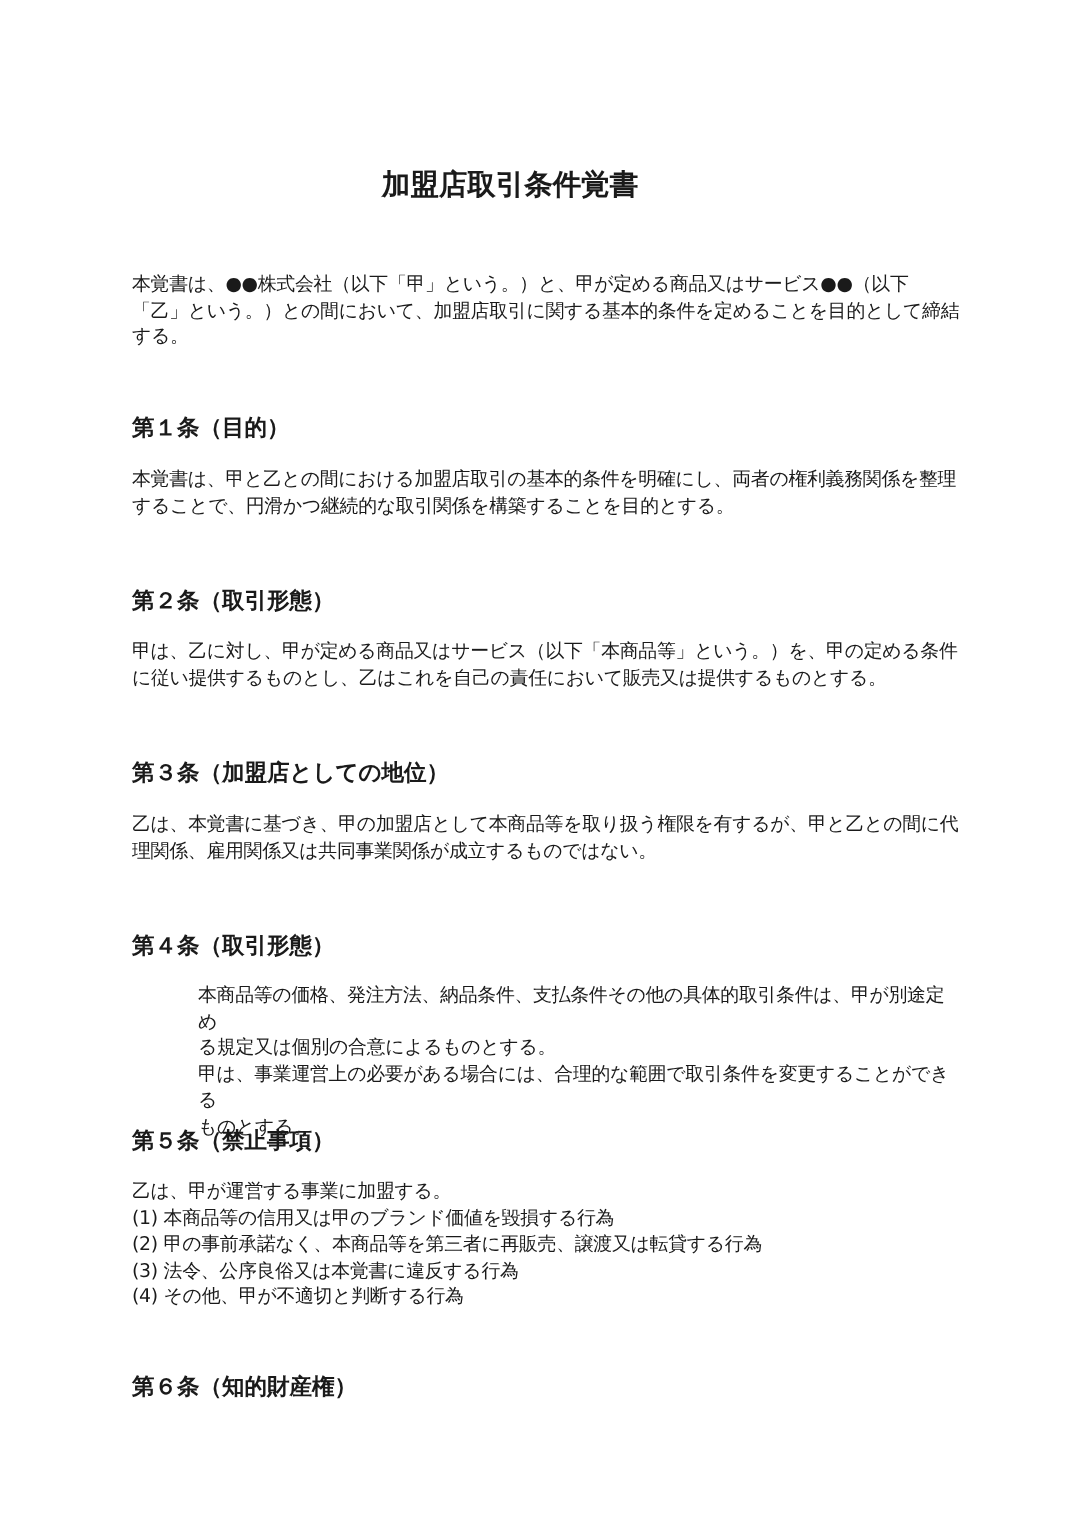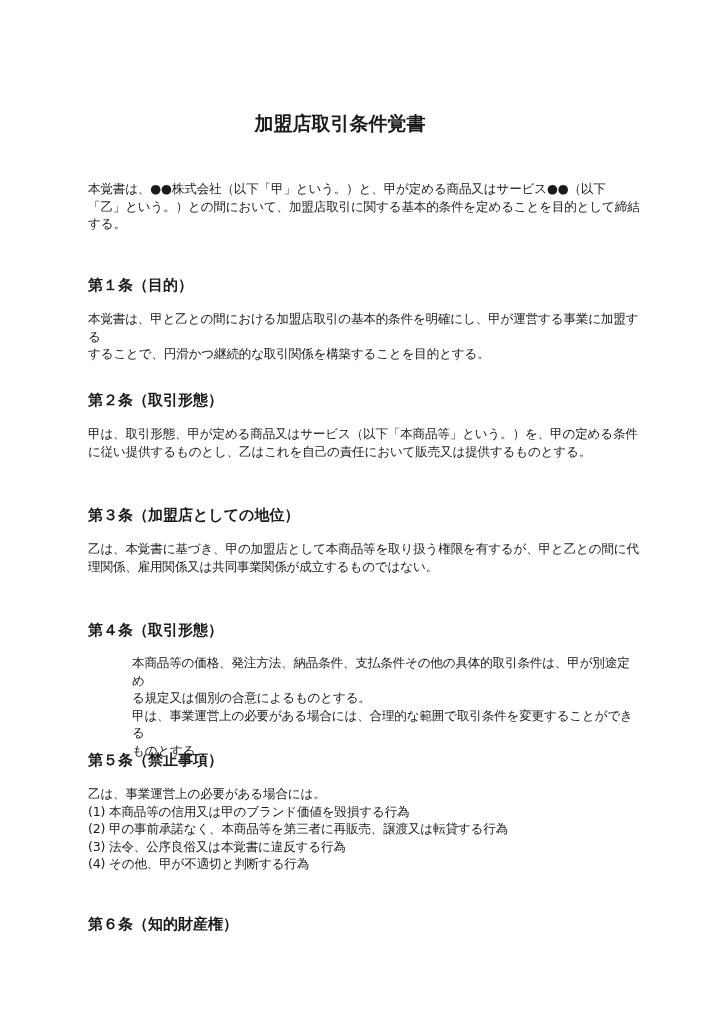--- a/index.html
+++ b/index.html
@@ -67,47 +67,47 @@
   <div class="title">加盟店取引条件覚書</div>
 
   <div class="block" style="top:180px;">
     <p>本覚書は、●●株式会社（以下「甲」という。）と、甲が定める商品又はサービス●●（以下</p>
     <p>「乙」という。）との間において、加盟店取引に関する基本的条件を定めることを目的として締結</p>
     <p>する。</p>
   </div>
 
   <div class="heading" style="top:275px;">第１条（目的）</div>
   <div class="block" style="top:310px;">
-    <p>本覚書は、甲と乙との間における加盟店取引の基本的条件を明確にし、甲が運営する事業に加盟する</p>
+    <p>本覚書は、甲と乙との間における加盟店取引の基本的条件を明確にし、両者の権利義務関係を整理</p>
     <p>することで、円滑かつ継続的な取引関係を構築することを目的とする。</p>
   </div>
 
   <div class="heading" style="top:390px;">第２条（取引形態）</div>
   <div class="block" style="top:425px;">
-    <p>甲は、取引形態、甲が定める商品又はサービス（以下「本商品等」という。）を、甲の定める条件</p>
+    <p>甲は、乙に対し、甲が定める商品又はサービス（以下「本商品等」という。）を、甲の定める条件</p>
     <p>に従い提供するものとし、乙はこれを自己の責任において販売又は提供するものとする。</p>
   </div>
 
   <div class="heading" style="top:505px;">第３条（加盟店としての地位）</div>
   <div class="block" style="top:540px;">
     <p>乙は、本覚書に基づき、甲の加盟店として本商品等を取り扱う権限を有するが、甲と乙との間に代</p>
     <p>理関係、雇用関係又は共同事業関係が成立するものではない。</p>
   </div>
 
   <div class="heading" style="top:620px;">第４条（取引形態）</div>
   <div class="block indented" style="top:654px;">
     <p>本商品等の価格、発注方法、納品条件、支払条件その他の具体的取引条件は、甲が別途定め</p>
     <p>る規定又は個別の合意によるものとする。</p>
     <p>甲は、事業運営上の必要がある場合には、合理的な範囲で取引条件を変更することができる</p>
     <p>ものとする。</p>
   </div>
 
   <div class="heading" style="top:750px;">第５条（禁止事項）</div>
   <div class="block" style="top:785px;">
-    <p>乙は、事業運営上の必要がある場合には。</p>
+    <p>乙は、甲が運営する事業に加盟する。</p>
     <p class="item">(1) 本商品等の信用又は甲のブランド価値を毀損する行為</p>
     <p class="item">(2) 甲の事前承諾なく、本商品等を第三者に再販売、譲渡又は転貸する行為</p>
     <p class="item">(3) 法令、公序良俗又は本覚書に違反する行為</p>
     <p class="item">(4) その他、甲が不適切と判断する行為</p>
   </div>
 
   <div class="heading" style="top:914px;">第６条（知的財産権）</div>
 
 </div>
 

